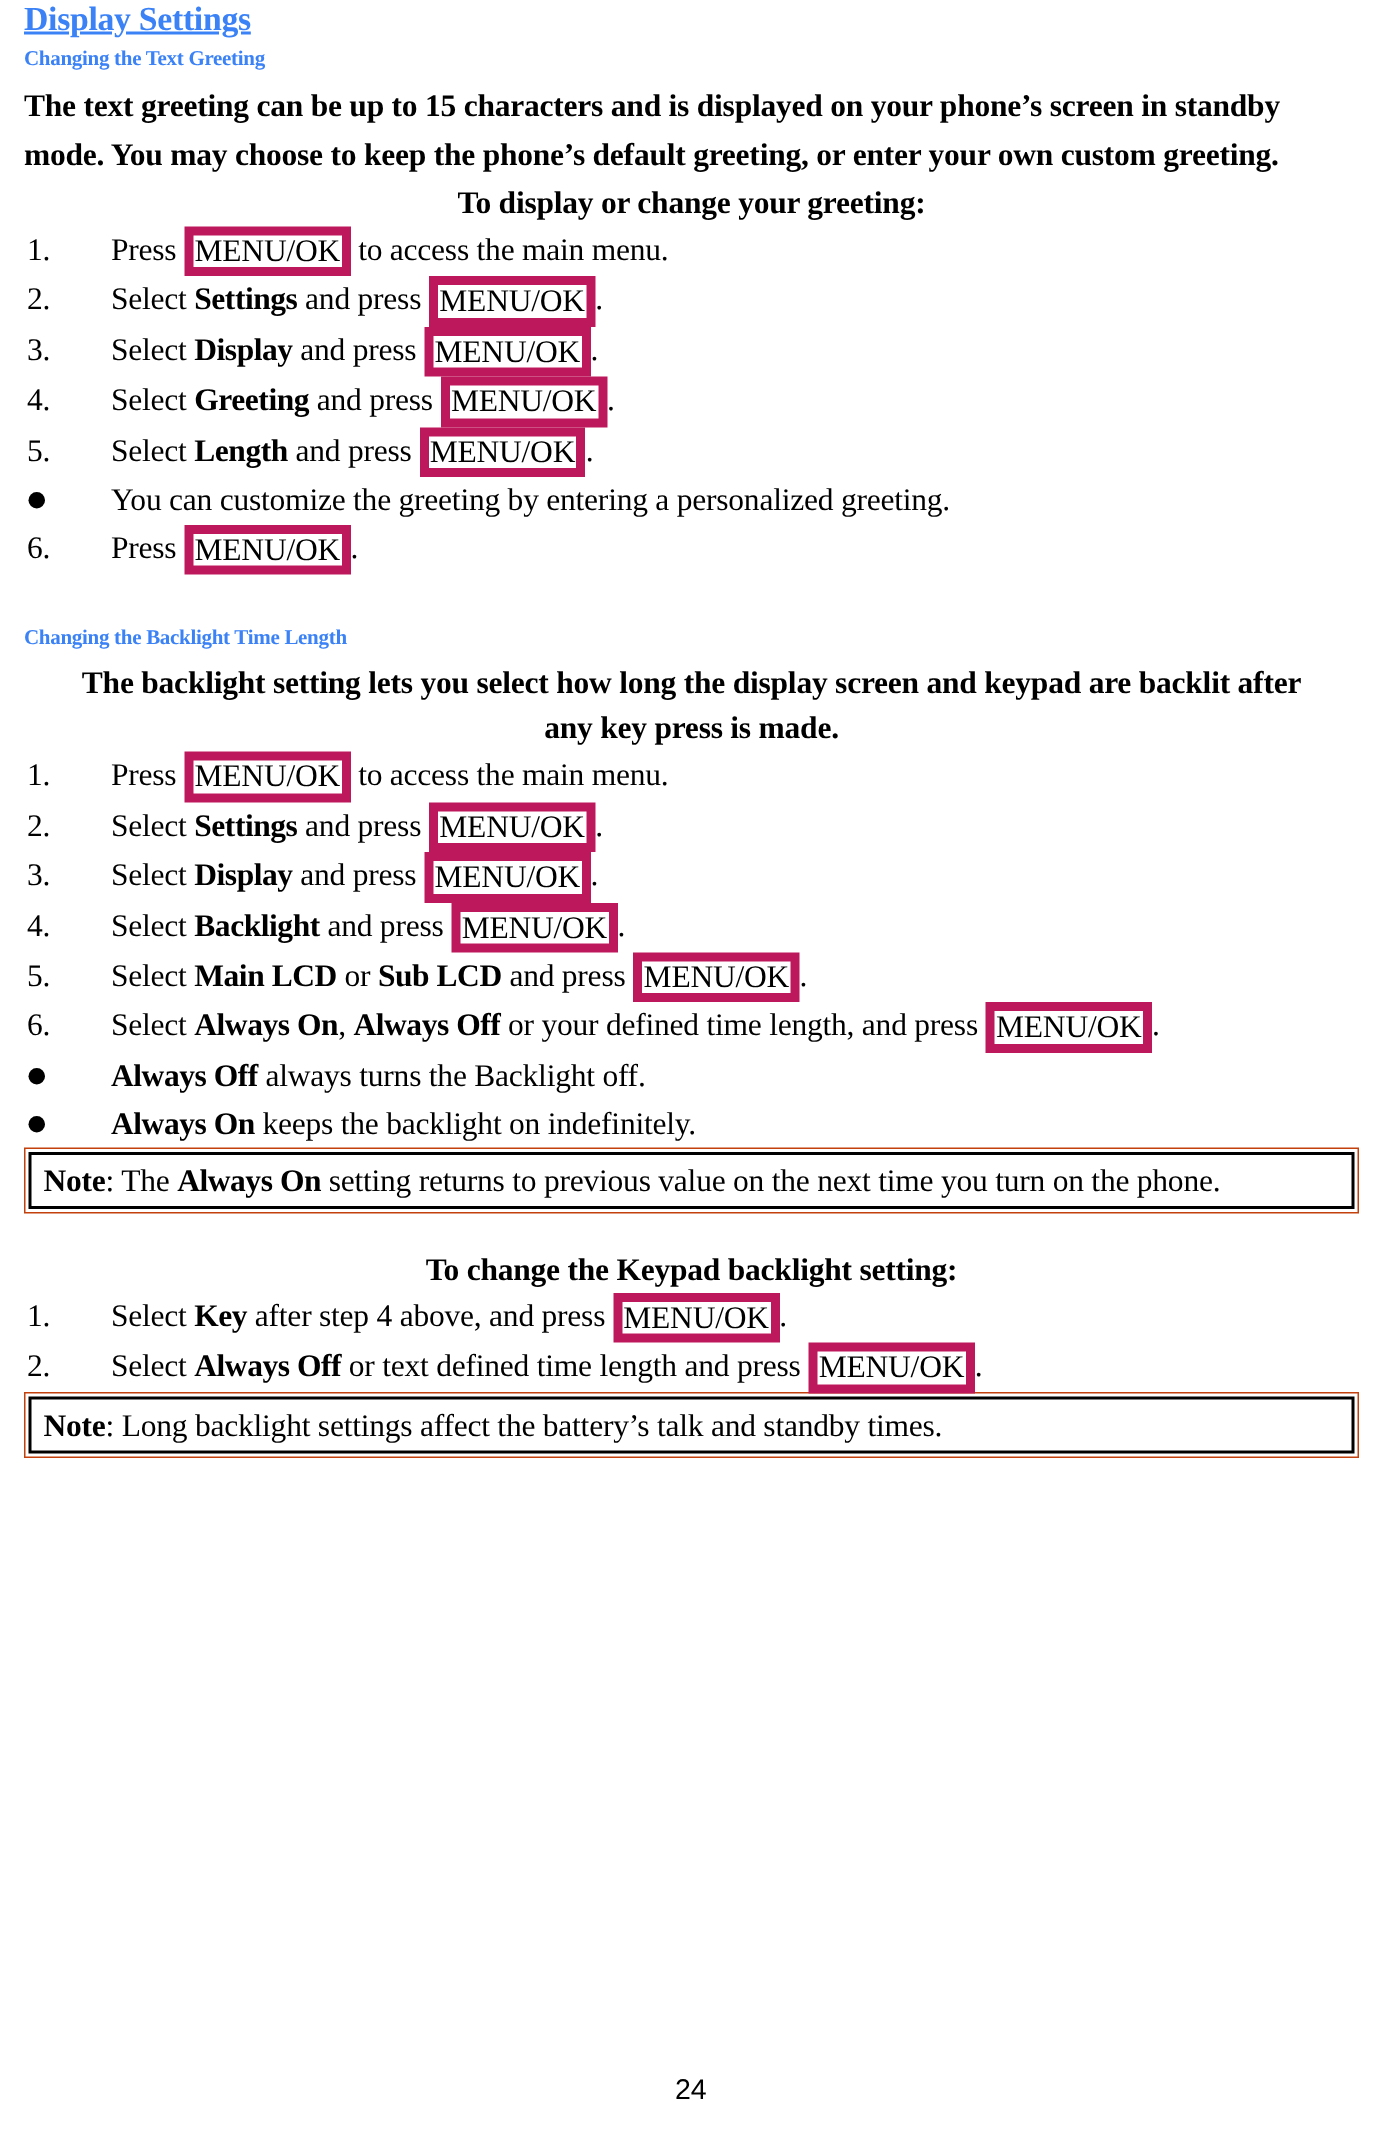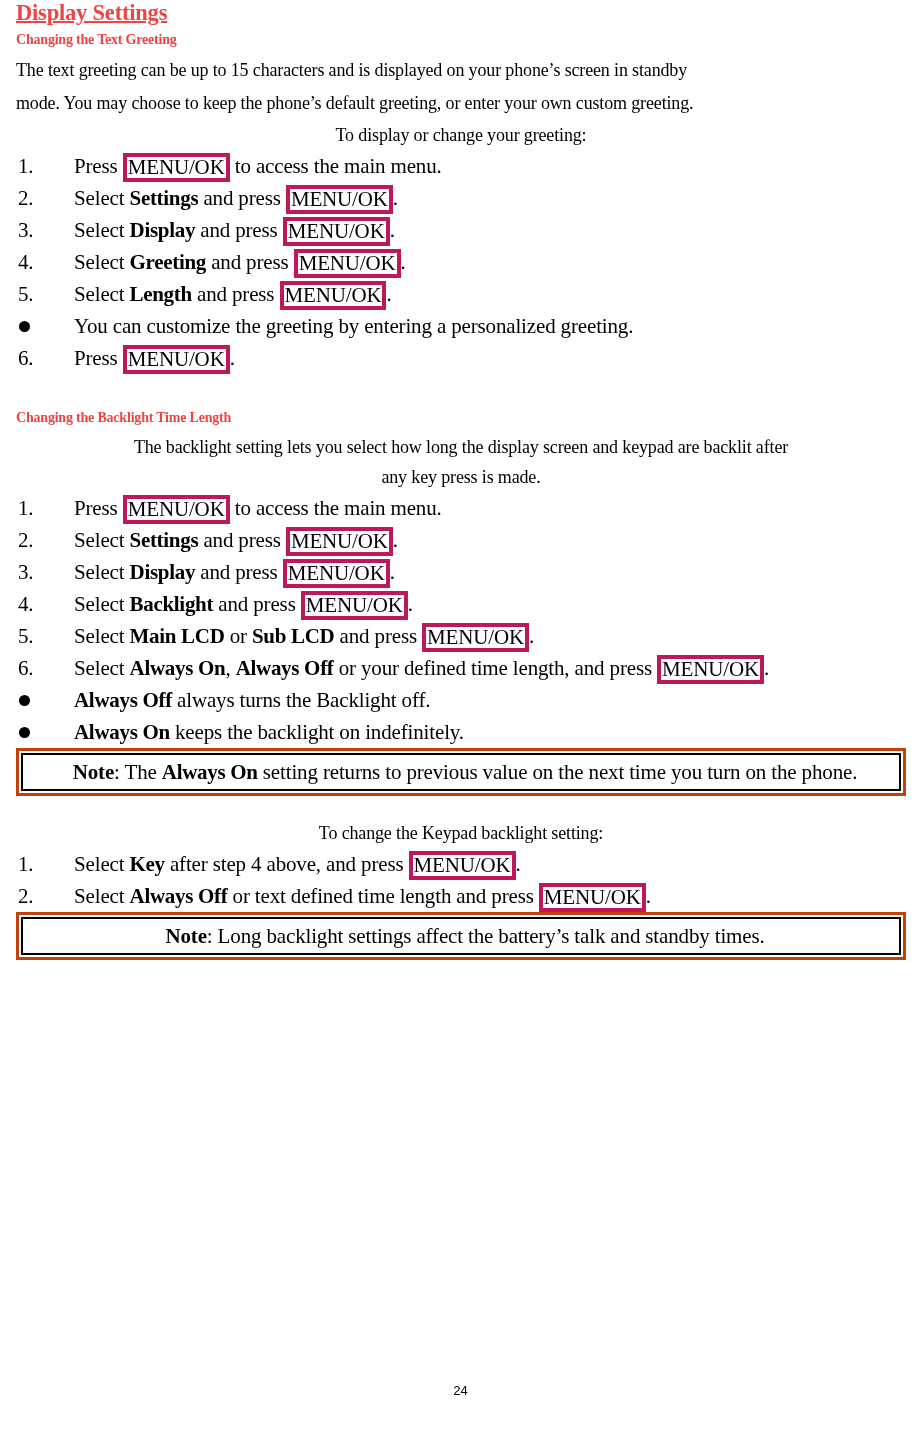--- a/index.html
+++ b/index.html
@@ -25,21 +25,21 @@
   .content {
     position: absolute;
     left: 16px;
     top: 0px;
     width: 890px;
   }
 
   
   h1.heading-main,
   h2.heading-sub {
-    color: #ef4444;
+    color: #3b82f6;
     font-weight: bold;
     margin: 0;
     padding: 0;
     font-family: "Liberation Serif", "DejaVu Serif", serif;
     letter-spacing: -0.2px;
   }
   h1.heading-main {
     font-size: 22.5px;
     line-height: 26px;
     text-decoration: underline;
@@ -48,26 +48,27 @@
   h2.heading-sub {
     font-size: 14px;
     line-height: 28px;
   }
   h2.heading-sub.spaced {
     margin-top: 0px;
   }
 
   
   p.body-line {
-    font-size: 18px;
+    font-size: 21px;
     line-height: 33px;
     margin: 0;
     padding: 0;
     letter-spacing: -0.15px;
     white-space: nowrap;
+    font-weight: bold;
   }
   p.body-line.tight {
     line-height: 30px;
     text-align: center;
   }
 
   
   ol.steps, ul.bullets {
     list-style: none;
     margin: 0;
@@ -109,37 +110,36 @@
   }
 
   b.bold-term {
     font-weight: bold;
     letter-spacing: -0.3px;
   }
 
   
   .keybox {
     display: inline-block;
-    border: 4px solid #be185d;
+    border: 6px solid #be185d;
     padding: 0 1px;
     line-height: 1.02;
     margin: 0 0px;
     font-weight: normal;
     position: relative;
     top: 1px;
   }
 
   
   .note-box {
-    border: 3px solid #c2410c;
+    border: 1px solid #c2410c;
     padding: 2px;
     margin: 0;
     box-sizing: border-box;
     width: 890px;
-    text-align: center;
   }
   .note-box-inner {
     border: 2px solid #000;
     padding: 2px 0 2px 8px;
     box-sizing: border-box;
   }
   .note-text {
     font-size: 21px;
     line-height: 30px;
     white-space: nowrap;
@@ -152,21 +152,21 @@
   .gap-lg { height: 30px; }
 
   
   .page-number {
     position: absolute;
     left: 0;
     right: 0;
     top: 1383px;
     text-align: center;
     font-family: "Liberation Sans", "DejaVu Sans", sans-serif;
-    font-size: 13px;
+    font-size: 19px;
     color: #000;
   }
 </style>
 </head>
 <body>
 
 <div class="page">
   <div class="content">
 
     <h1 class="heading-main">Display Settings</h1>

